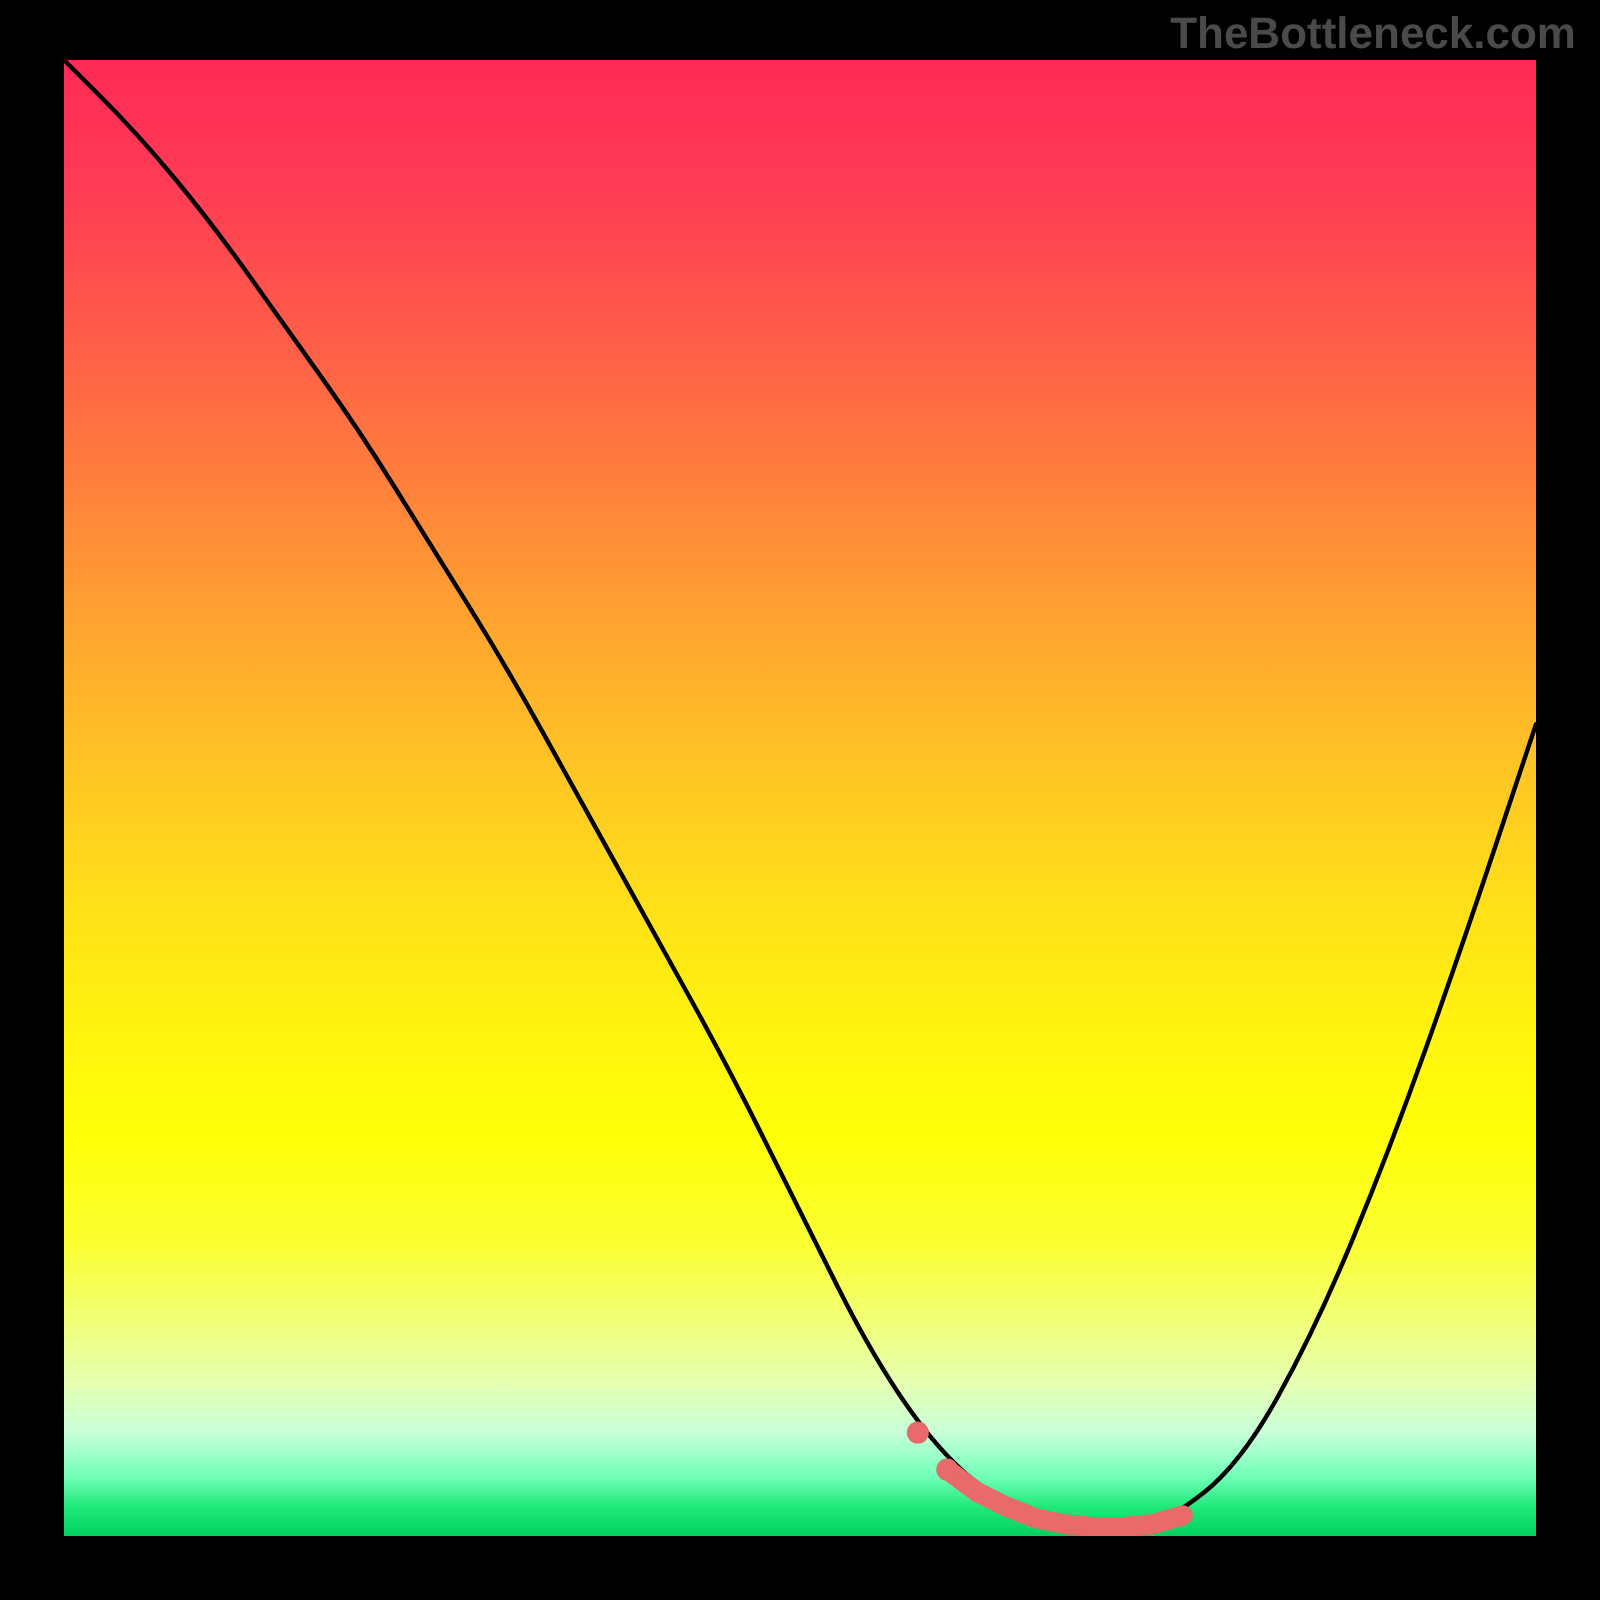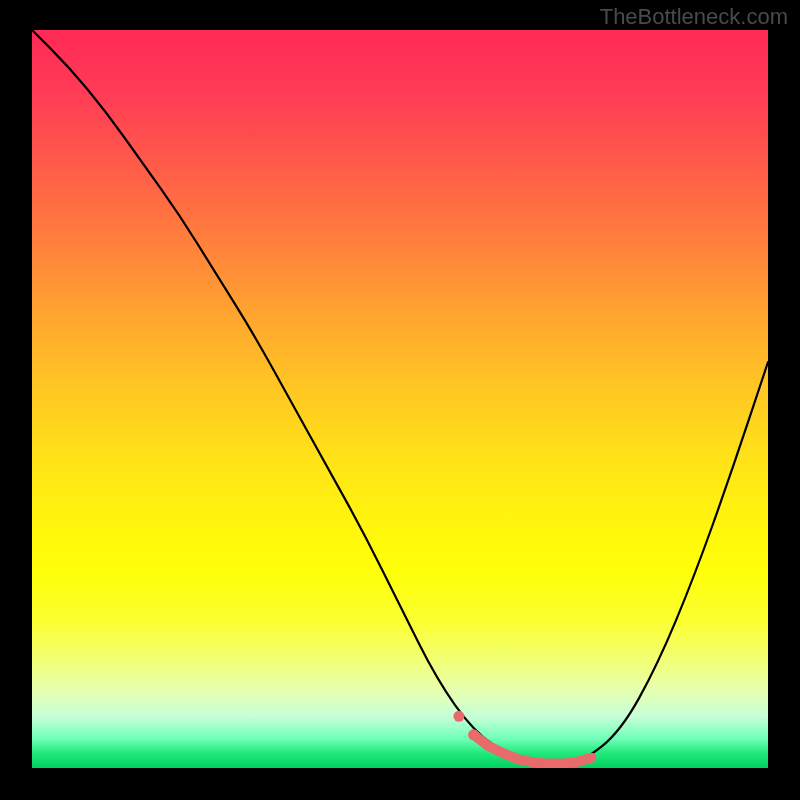--- a/index.html
+++ b/index.html
@@ -10,21 +10,21 @@
     font-family: Arial, sans-serif;
     position: relative;
     overflow: hidden;
   }
   .watermark {
     position: absolute;
     top: 4px;
     right: 12px;
     color: #4a4a4a;
     font-size: 22px;
-    font-weight: 400;
+    font-weight: 700;
     z-index: 10;
   }
   .plot-area {
     position: absolute;
     left: 32px;
     top: 30px;
     width: 736px;
     height: 738px;
   }
   .gradient-bg {

